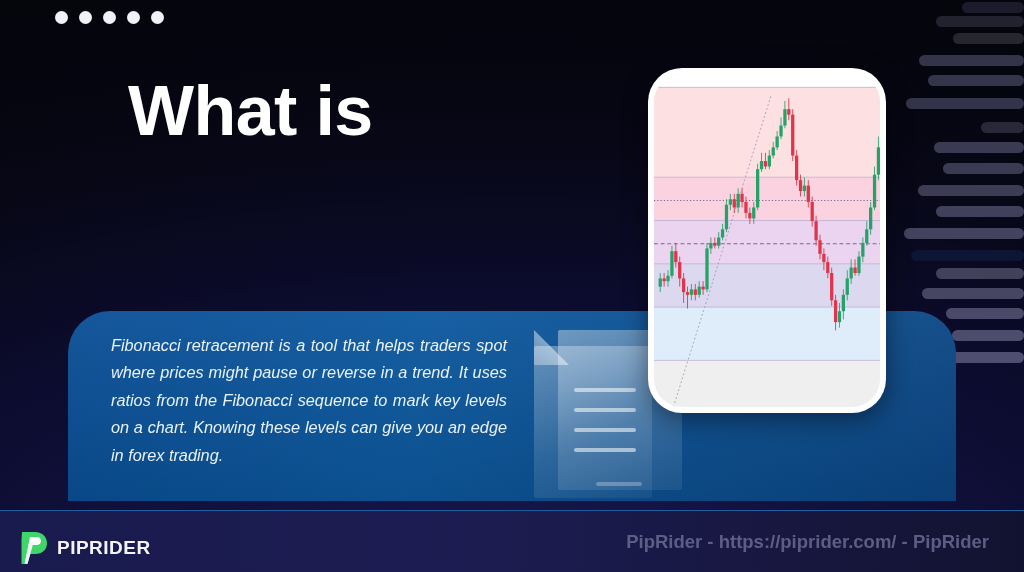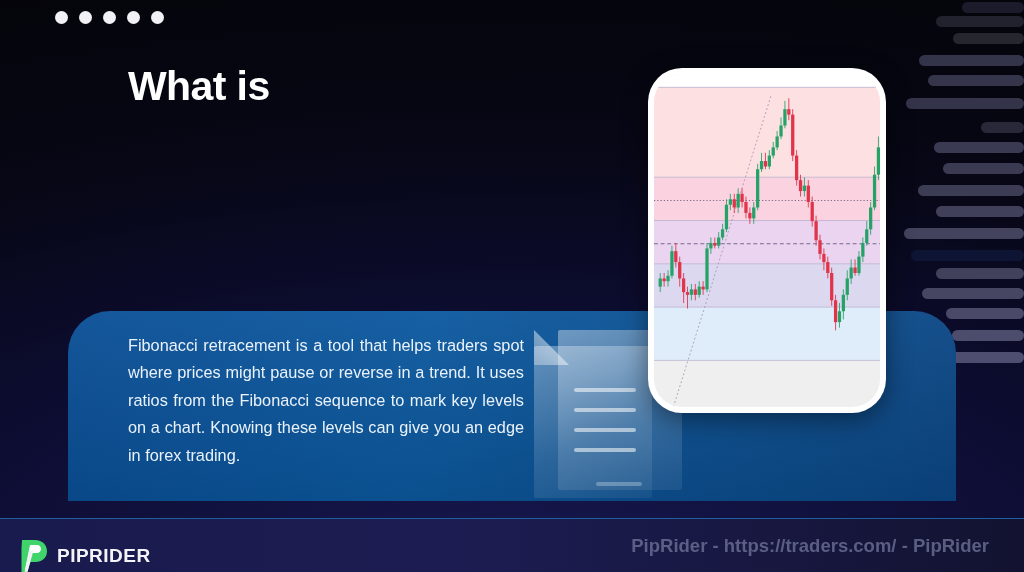--- a/index.html
+++ b/index.html
@@ -18,40 +18,40 @@
   
   #rightbars { position:absolute; right:0; top:0; width:130px; height:510px; }
   .dbar {
     position:absolute; right:0; height:11px; border-radius:6px;
   }
   
   #dots { position:absolute; left:55px; top:11px; display:flex; gap:11px; }
   .dot { width:13px; height:13px; border-radius:50%; background:#f2f2f6; }
   
   #headline {
-    position:absolute; left:128px; top:64px; width:520px;
-    color:#ffffff; font-size:41px; line-height:1.12; font-weight:700;
+    position:absolute; left:128px; top:72px; width:520px;
+    color:#ffffff; font-size:70px; line-height:1.12; font-weight:700;
     letter-spacing:-0.6px;
   }
   
   #panel {
     position:absolute; left:68px; top:311px; width:888px; height:190px;
     background:linear-gradient(100deg,#0a4f96 0%,#0c599f 40%,#0c4d8d 78%,#0b4684 100%);
     border-radius:42px 42px 0 0;
     overflow:hidden;
   }
   #panel-inner-shade {
     position:absolute; inset:0;
     background:linear-gradient(180deg, rgba(255,255,255,.045) 0%, rgba(0,0,0,.10) 100%);
     pointer-events:none;
   }
   #bodytext {
-    position:absolute; left:128px; top:332px; width:396px;
+    position:absolute; left:111px; top:332px; width:396px;
     color:#eaf2fb; font-size:16.3px; line-height:1.68;
-    text-align:justify; text-justify:inter-word;
+    text-align:justify; text-justify:inter-word;font-style:italic;
   }
   
   #docs { position:absolute; left:534px; top:330px; width:180px; height:172px; }
   .sheet { position:absolute; border-radius:2px; }
   #sheet-back {
     left:0; top:16px; width:118px; height:152px;
     background:linear-gradient(160deg, rgba(255,255,255,.34) 0%, rgba(255,255,255,.12) 62%, rgba(255,255,255,.05) 100%);
   }
   #sheet-front {
     left:24px; top:0; width:124px; height:160px;
@@ -69,21 +69,21 @@
     background:#ffffff; border-radius:34px; padding:6px;
     box-shadow:0 6px 26px rgba(0,0,0,.45);
   }
   #cardclip {
     position:relative; width:100%; height:100%;
     border-radius:28px; overflow:hidden; background:#f2f2f2;
   }
   #chartsvg { position:absolute; left:0; top:0; width:100%; height:100%; }
   
   #footer {
-    position:absolute; left:0; bottom:0; width:1024px; height:54px;
+    position:absolute; left:0; bottom:0; width:1024px; height:62px;
     background:linear-gradient(90deg,#191a4d 0%,#1c1c52 45%,#17173f 78%,#121230 100%);
     border-top:1.5px solid #1f5fa0;
   }
   #logo { position:absolute; left:18px; top:20px; display:flex; align-items:center; gap:9px; }
   #logo-text { color:#f4f4f8; font-size:19px; font-weight:700; letter-spacing:.5px; }
   #footer-url {
     position:absolute; right:35px; top:50%; transform:translateY(-50%);
     color:#6b6e94; font-size:18.5px; font-weight:700; opacity:.82;
   }
 </style>
@@ -396,16 +396,16 @@
 
   <div id="footer">
     <div id="logo">
       <svg width="30" height="34" viewBox="0 0 30 34">
         <path d="M4 1 H17 C24.5 1 29 6 29 12.2 C29 18.6 24.2 23 17.4 23 H12.5 L9 33 L3.5 33 L3.5 9 Z" fill="#3fd56a"></path>
         <path d="M12 6 L19 6 C21.6 6 23 7.9 23 10 C23 12.6 21 14 18.6 14 L13.6 14 L9.6 32.4 L6.6 32.4 Z" fill="#ffffff"></path>
         <path d="M11.5 11.5 L15.5 11.5 L9.6 32.4 L6.8 32.4 Z" fill="#f2f2f6"></path>
       </svg>
       <span id="logo-text">PIPRIDER</span>
     </div>
-    <div id="footer-url">PipRider - https://traders.com/ - PipRider</div>
+    <div id="footer-url">PipRider - https://piprider.com/ - PipRider</div>
   </div>
 
 </div>
 
 </body></html>

